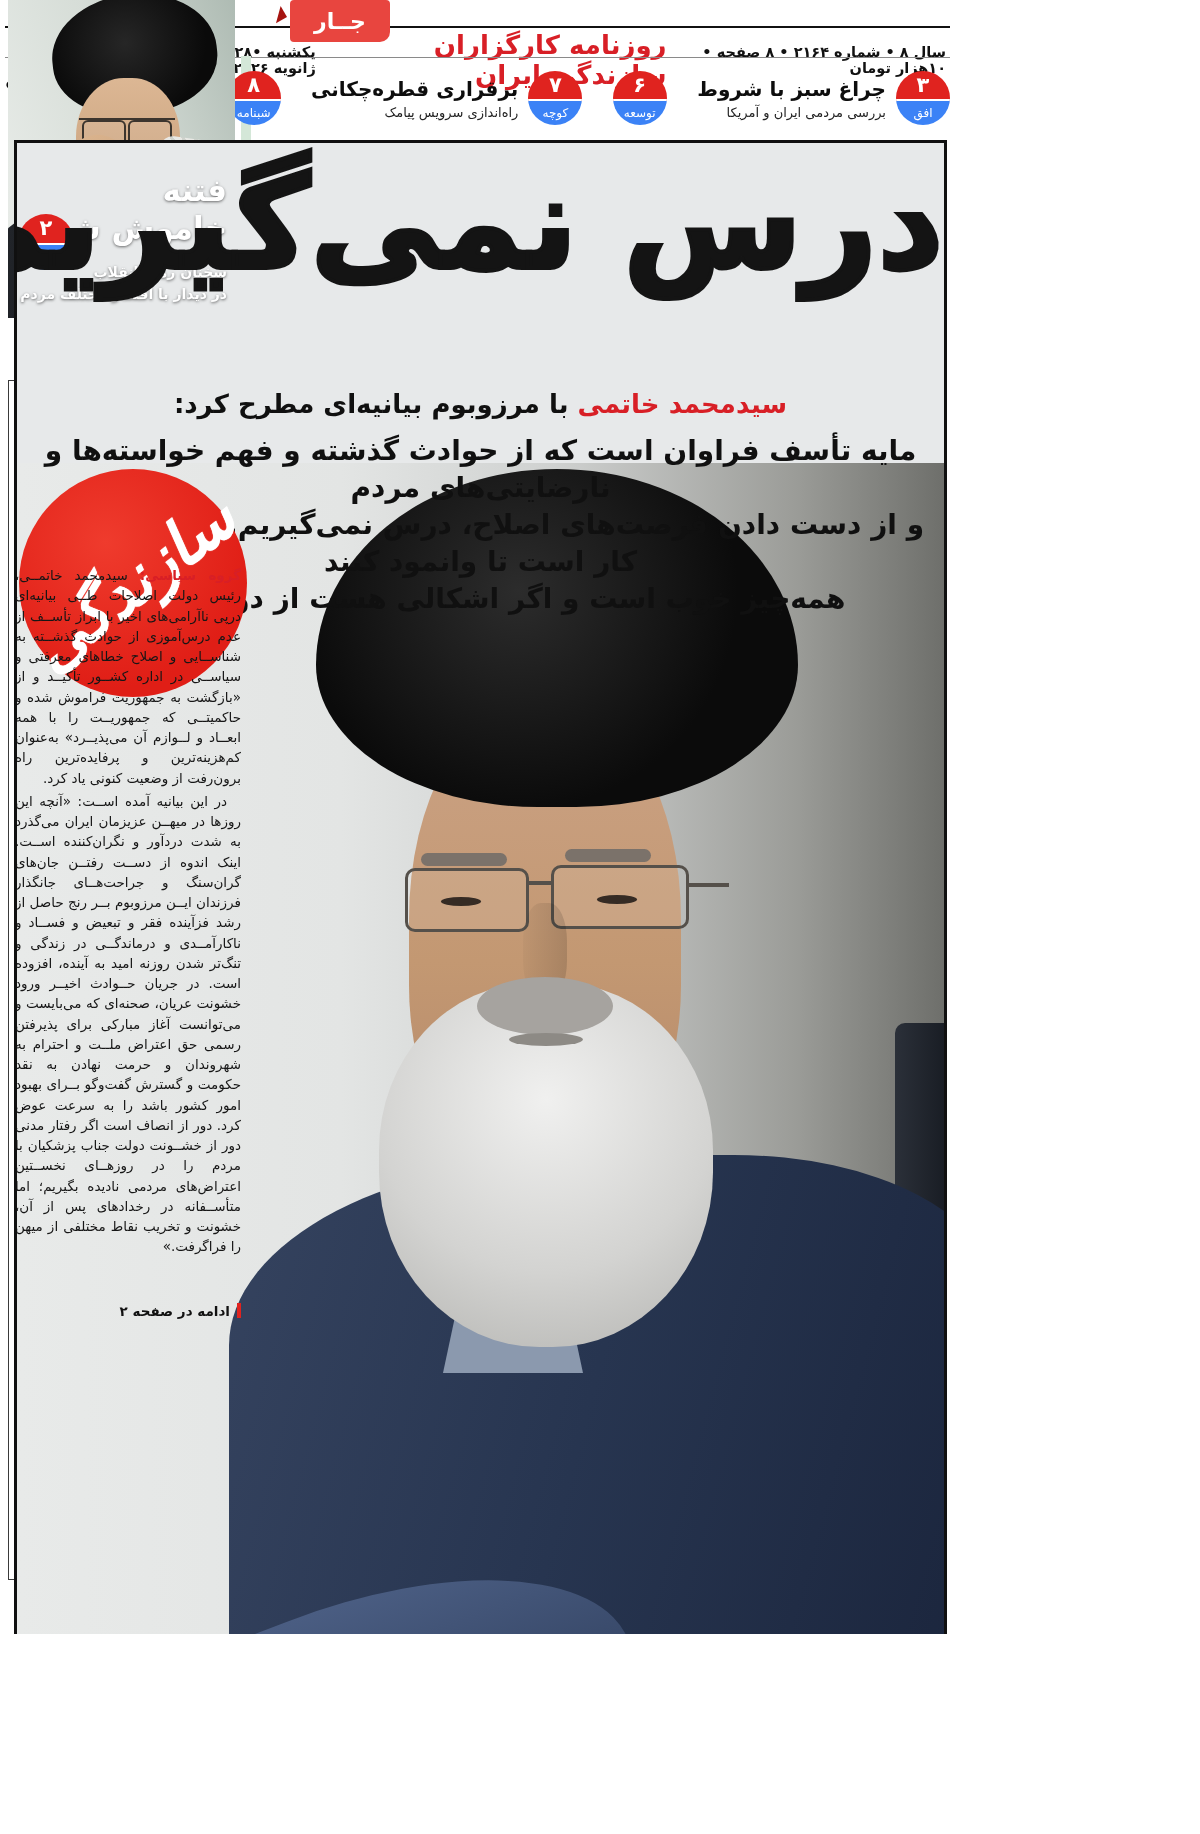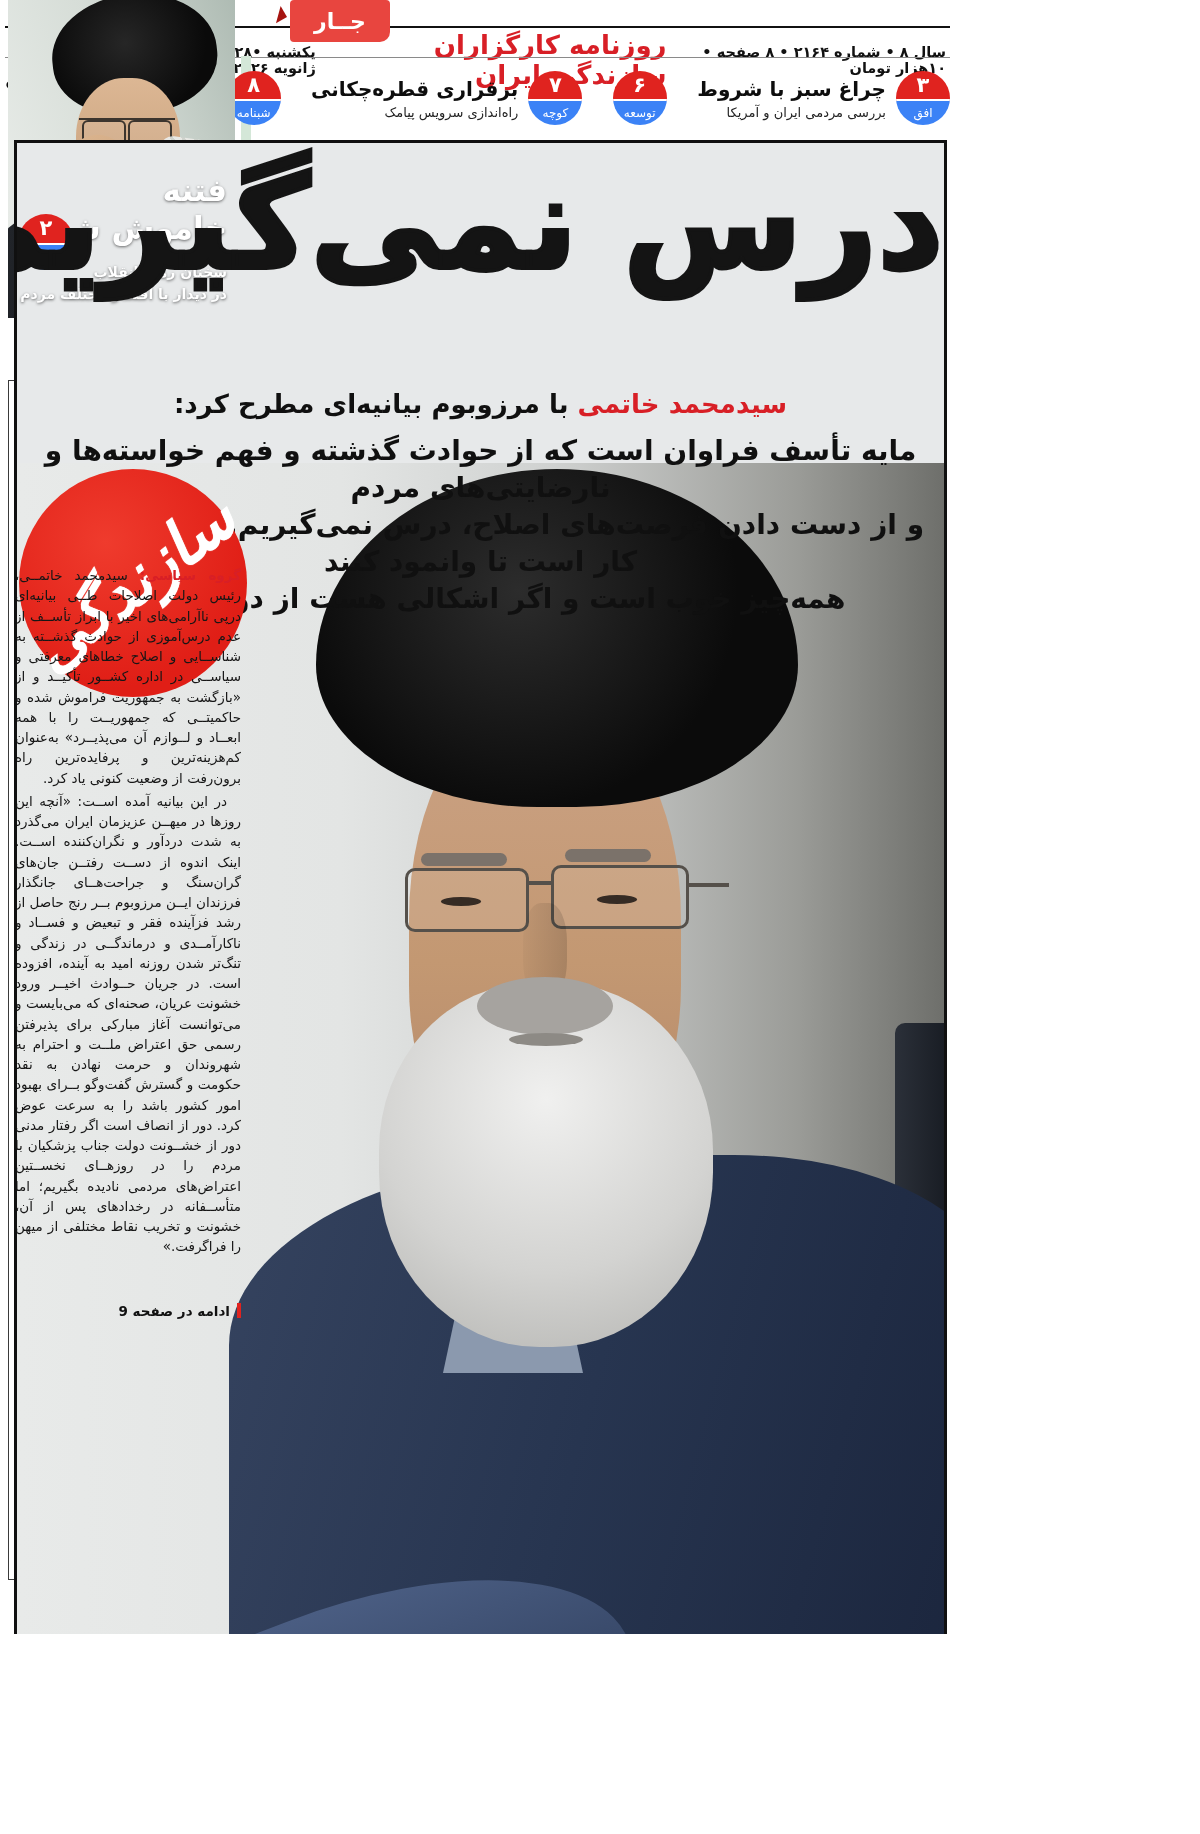--- a/index.html
+++ b/index.html
@@ -282,19 +282,19 @@
     <div class="logo-circle">
       <span>سازندگی</span>
     </div>
 
     <div class="article-col">
       <p><span class="red-label">گروه سیاسی:</span> <span>سیدمحمد خاتمــی، رئیس دولت اصلاحات طــی بیانیه‌ای درپی ناآرامی‌های اخیر با ابراز تأســف از عدم درس‌آموزی از حوادث گذشــته به شناســایی و اصلاح خطاهای معرفتی و سیاســی در اداره کشــور تأکیــد و از «بازگشت به جمهوریت فراموش شده و حاکمیتــی که جمهوریــت را با همه ابعــاد و لــوازم آن می‌پذیــرد» به‌عنوان کم‌هزینه‌ترین و پرفایده‌ترین راه برون‌رفت از وضعیت کنونی یاد کرد.</span></p>
       <p>در این بیانیه آمده اســت: «آنچه این روزها در میهــن عزیزمان ایران می‌گذرد به شدت دردآور و نگران‌کننده اســت. اینک اندوه از دســت رفتــن جان‌های گران‌سنگ و جراحت‌هــای جانگذار فرزندان ایــن مرزوبوم بــر رنج حاصل از رشد فزآینده فقر و تبعیض و فســاد و ناکارآمــدی و درماندگــی در زندگی و تنگ‌تر شدن روزنه امید به آینده، افزوده است. در جریان حــوادث اخیــر ورود خشونت عریان، صحنه‌ای که می‌بایست و می‌توانست آغاز مبارکی برای پذیرفتن رسمی حق اعتراض ملــت و احترام به شهروندان و حرمت نهادن به نقد حکومت و گسترش گفت‌وگو بــرای بهبود امور کشور باشد را به سرعت عوض کرد. دور از انصاف است اگر رفتار مدنی دور از خشــونت دولت جناب پزشکیان با مردم را در روزهــای نخســتین اعتراض‌های مردمی نادیده بگیریم؛ اما متأســفانه در رخدادهای پس از آن، خشونت و تخریب نقاط مختلفی از میهن را فراگرفت.»</p>
     </div>
 
     <div class="continue-note">
-      <span class="bar"></span><span>ادامه در صفحه 9</span>
+      <span class="bar"></span><span>ادامه در صفحه ۲</span>
     </div>
 
     <div class="photo-credit">عکس: خدابخش مالمیر</div>
   </section>
 
 </div>
 
 </body></html>

